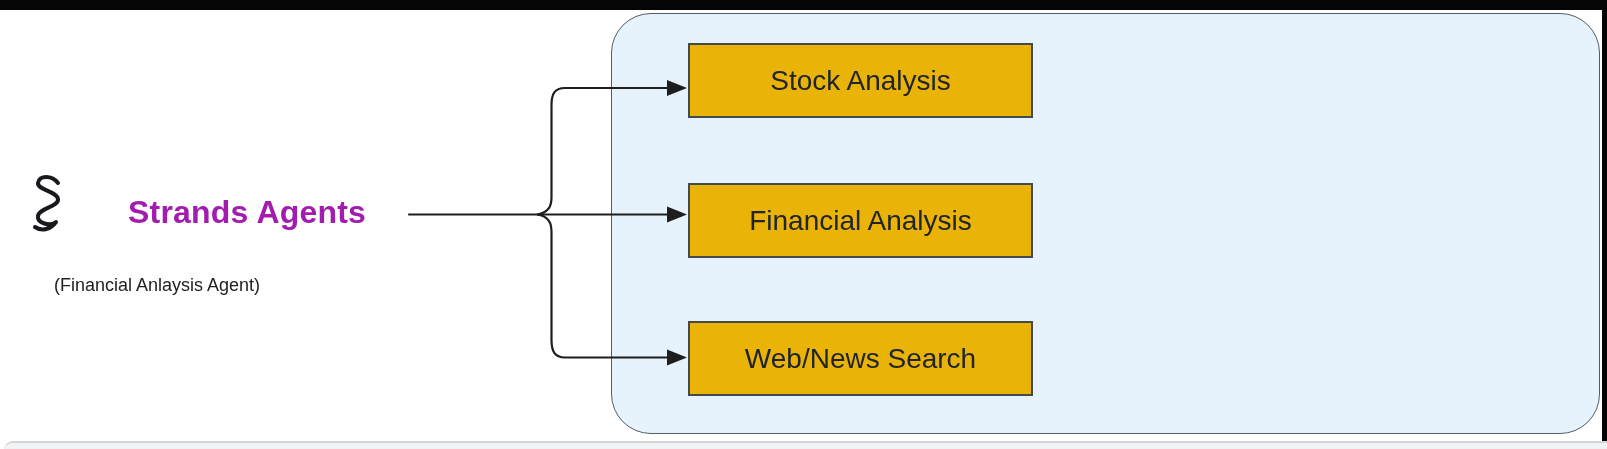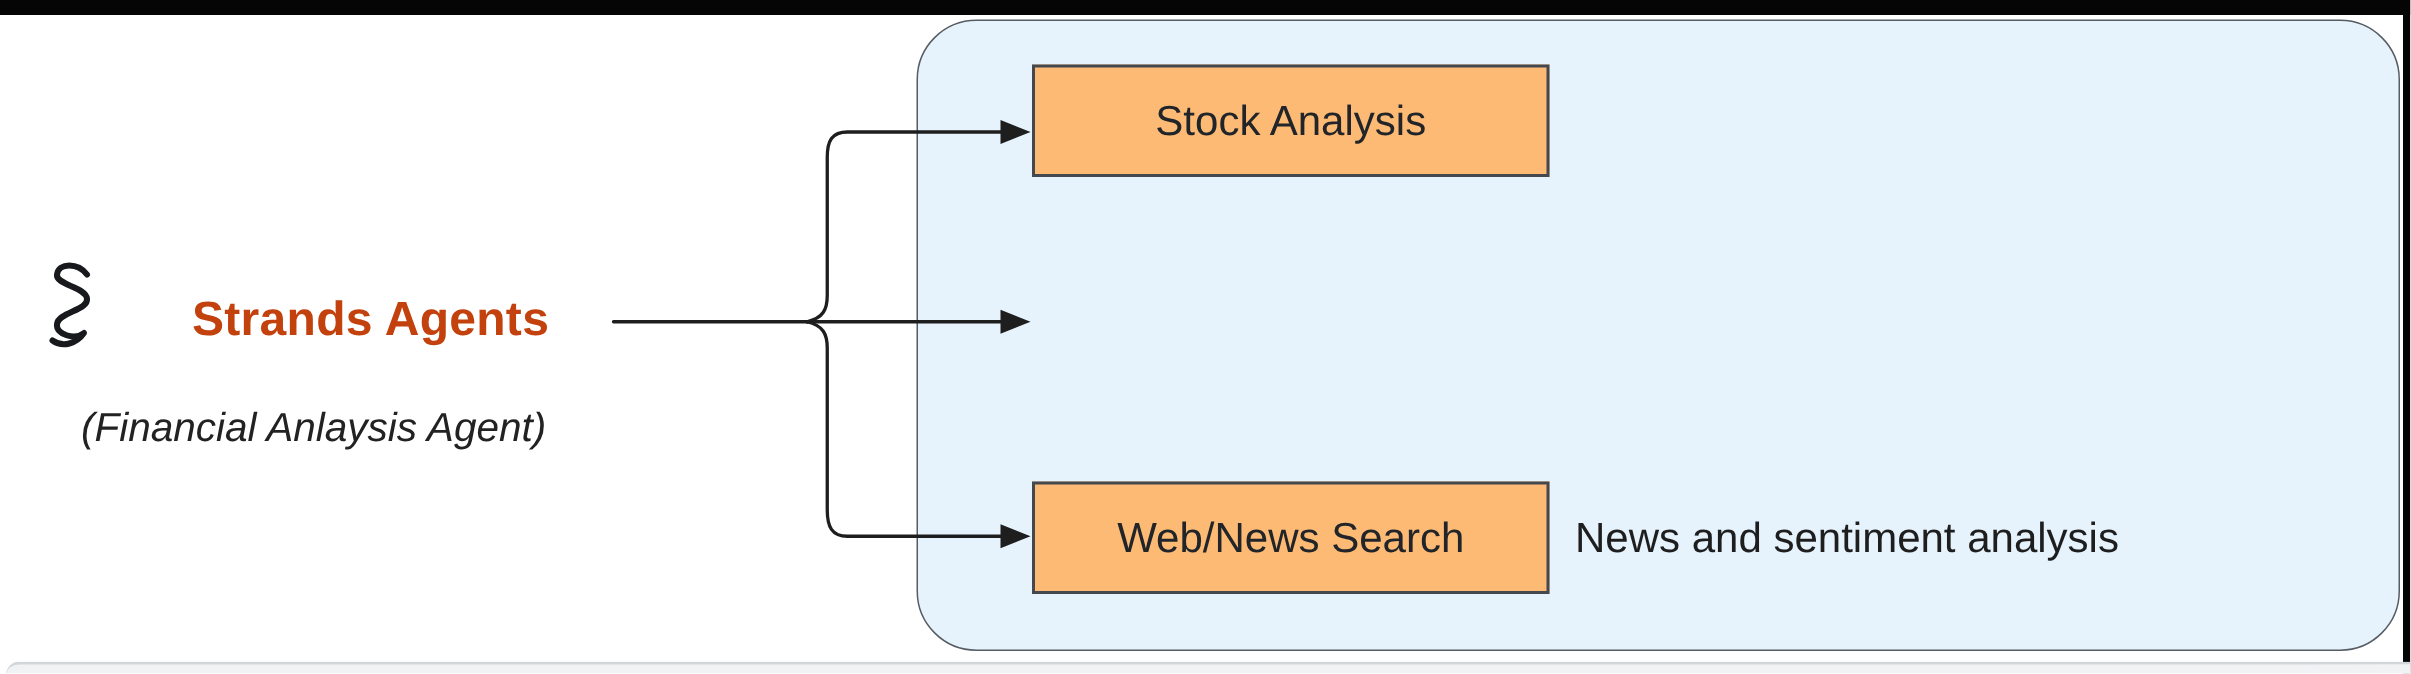--- a/index.html
+++ b/index.html
@@ -16,37 +16,37 @@
   #right-bar{right:0;top:0;width:5px;height:449px;}
   #bottom-strip{
     position:absolute;left:4px;right:0;top:441px;height:8px;
     background:#f1f2f4;border-top:2px solid #d2d6d9;
     border-top-left-radius:9px;
   }
   
   #agent-icon{position:absolute;left:28px;top:174px;width:36px;height:66px;}
   #agent-title{
     position:absolute;left:128px;top:192px;width:280px;height:40px;
-    font-size:32px;font-weight:700;color:#c2410c;letter-spacing:.2px;
+    font-size:32px;font-weight:700;color:#a21caf;letter-spacing:.2px;
     display:flex;align-items:center;white-space:nowrap;
   }
   #agent-subtitle{
     position:absolute;left:54px;top:268px;width:340px;height:34px;
-    font-size:27px;color:#222;display:flex;align-items:center;white-space:nowrap;font-style:italic;
+    font-size:18px;color:#222;display:flex;align-items:center;white-space:nowrap;
   }
   
   #tools-container{
     position:absolute;left:611px;top:13px;width:989px;height:421px;
     background:#e6f3fd;border:1.6px solid #565c63;border-radius:40px;
     box-sizing:border-box;
   }
   .tool-row{position:absolute;left:0;width:1607px;height:75px;}
   .tool-box{
     position:absolute;left:688px;top:0;width:345px;height:75px;
-    background:#fdba74;border:2.2px solid #43494f;
+    background:#eab308;border:2.2px solid #43494f;
     box-sizing:border-box;
     display:flex;align-items:center;justify-content:center;
     font-size:28px;color:#212529;white-space:nowrap;
   }
   .tool-desc{
     position:absolute;left:1050px;top:0;height:75px;
     display:flex;align-items:center;
     font-size:28px;color:#1e1e1e;white-space:nowrap;
   }
   #row-0{top:43px;}
@@ -87,19 +87,19 @@
   <svg id="agent-icon" viewBox="0 0 36 66" xmlns="http://www.w3.org/2000/svg">
     <path d="M30 9 C24 1 11 1 10 9 C9 16 29 17 30 25 C31 33 11 34 10 42 C9 49 22 53 28 48 C23 55 14 58 7 53" fill="none" stroke="#17191c" stroke-width="4" stroke-linecap="round" stroke-linejoin="round"></path>
   </svg>
   <div id="agent-title">Strands Agents</div>
   <div id="agent-subtitle">(Financial Anlaysis Agent)</div>
 
   <div class="tool-row" id="row-0">
     <div class="tool-box">Stock Analysis</div>
   </div>
   <div class="tool-row" id="row-1">
+    <div class="tool-box">Financial Analysis</div>
   </div>
   <div class="tool-row" id="row-2">
     <div class="tool-box">Web/News Search</div>
-    <div class="tool-desc">News and sentiment analysis</div>
   </div>
 
 </div>
 
 </body></html>

